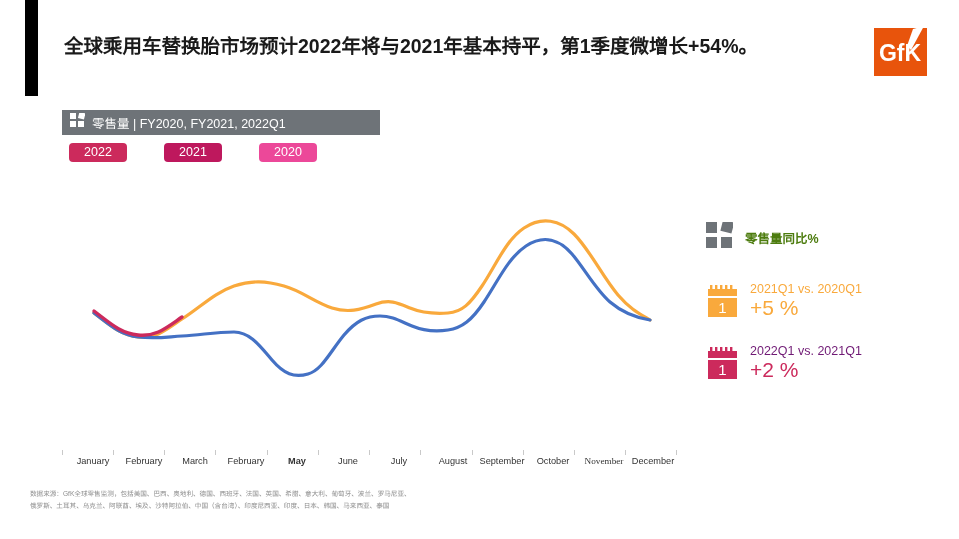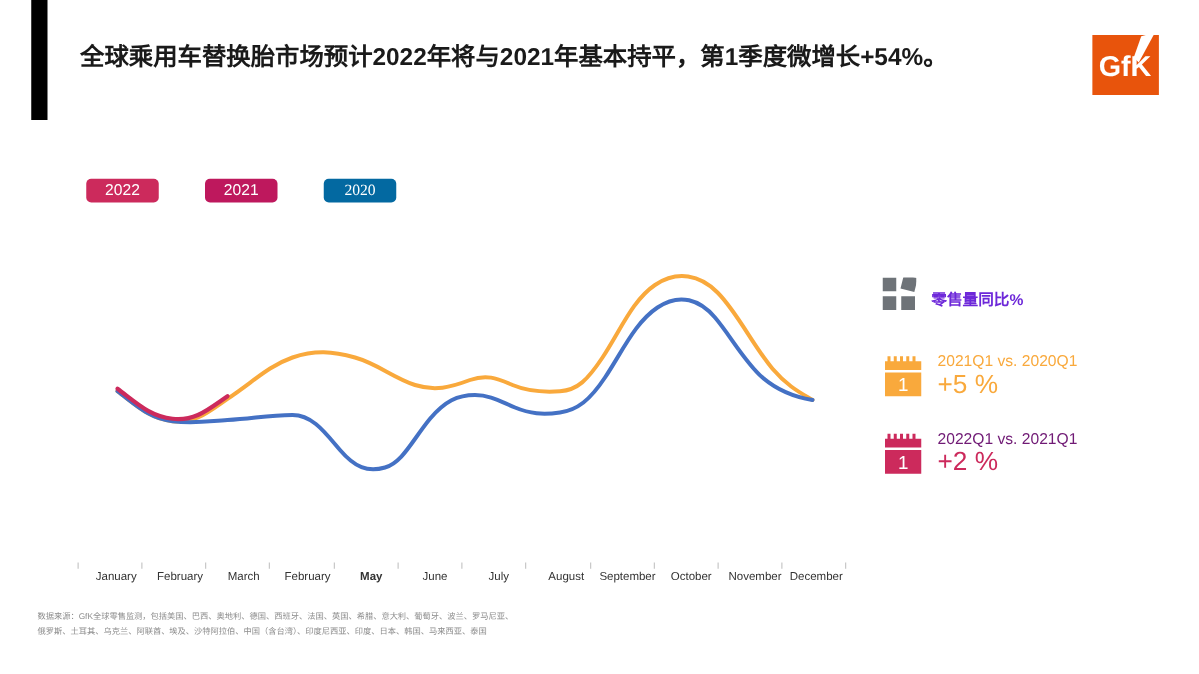--- a/index.html
+++ b/index.html
@@ -142,21 +142,21 @@
     position: absolute;
     left: 0;
     top: 0;
     display: flex;
     align-items: center;
   }
   .kpi-head .kh-text {
     margin-left: 12px;
     font-size: 12.5px;
     font-weight: bold;
-    color: #6d28d9;
+    color: #4d7c0f;
     white-space: nowrap;
   }
   .kpi-item {
     position: absolute;
     left: 0;
     width: 240px;
     height: 46px;
   }
   .kpi-item.first { top: 60px; }
   .kpi-item.second { top: 122px; }
@@ -198,25 +198,36 @@
   <div class="headline">全球乘用车替换胎市场预计2022年将与2021年基本持平，第1季度微增长+54%。</div>
 
   <div class="logo">
     <svg width="53" height="48" viewBox="0 0 53 48" aria-hidden="true">
       <rect x="0" y="0" width="53" height="48" fill="#E8540C"></rect>
       <path d="M39 1 L50 -2 L37 22 L33 18 Z" fill="#ffffff"></path>
       <text x="26" y="33" text-anchor="middle" font-family="Liberation Sans, sans-serif" font-size="23" font-weight="bold" fill="#ffffff">GfK</text>
     </svg>
   </div>
 
+  <div class="title-bar">
+    <span class="tb-icon">
+      <svg width="15" height="15" viewBox="0 0 15 15" aria-hidden="true">
+        <rect x="0" y="0" width="6" height="6" fill="#ffffff"></rect>
+        <rect x="0" y="8" width="6" height="6" fill="#ffffff"></rect>
+        <rect x="8" y="8" width="6" height="6" fill="#ffffff"></rect>
+        <rect x="8.6" y="-0.4" width="6.2" height="6.2" fill="#ffffff" transform="rotate(14 11.7 2.7)"></rect>
+      </svg>
+    </span>
+    <span class="tb-text">零售量 | FY2020, FY2021, 2022Q1</span>
+  </div>
 
   <div class="legend">
     <span class="badge" style="left:0px;background:#CC2A5C;">2022</span>
     <span class="badge" style="left:95px;background:#be185d;">2021</span>
-    <span class="badge" style="left:190px;background:#0369a1;font-family:Liberation Serif, serif;">2020</span>
+    <span class="badge" style="left:190px;background:#ec4899;">2020</span>
   </div>
 
   <div class="plot">
     <svg width="615" height="275" viewBox="0 0 615 275" aria-hidden="true">
 
       <path fill="none" stroke="#F9A93C" stroke-width="3.2" stroke-linecap="round" stroke-linejoin="round" d="M 32 133
                C 48 145, 58 155, 76 157
                C 94 159, 104 150, 120 139
                C 140 126, 152 113, 172 106
                C 190 100, 204 101, 222 106
@@ -270,21 +281,21 @@
     <span class="xlabel" style="left:31px;">January</span>
     <span class="xlabel" style="left:82px;">February</span>
     <span class="xlabel" style="left:133px;">March</span>
     <span class="xlabel" style="left:184px;">February</span>
     <span class="xlabel" style="left:235px;font-weight:bold;">May</span>
     <span class="xlabel" style="left:286px;">June</span>
     <span class="xlabel" style="left:337px;">July</span>
     <span class="xlabel" style="left:391px;">August</span>
     <span class="xlabel" style="left:440px;">September</span>
     <span class="xlabel" style="left:491px;">October</span>
-    <span class="xlabel" style="left:542px;">November</span>
+    <span class="xlabel" style="left:542px;font-family:Liberation Serif, serif;">November</span>
     <span class="xlabel" style="left:591px;">December</span>
   </div>
 
   <div class="kpi-panel">
 
     <div class="kpi-head">
       <span>
         <svg width="27" height="27" viewBox="0 0 27 27" aria-hidden="true">
           <rect x="0" y="0" width="11" height="11" fill="#6E7378"></rect>
           <rect x="0" y="15" width="11" height="11" fill="#6E7378"></rect>

